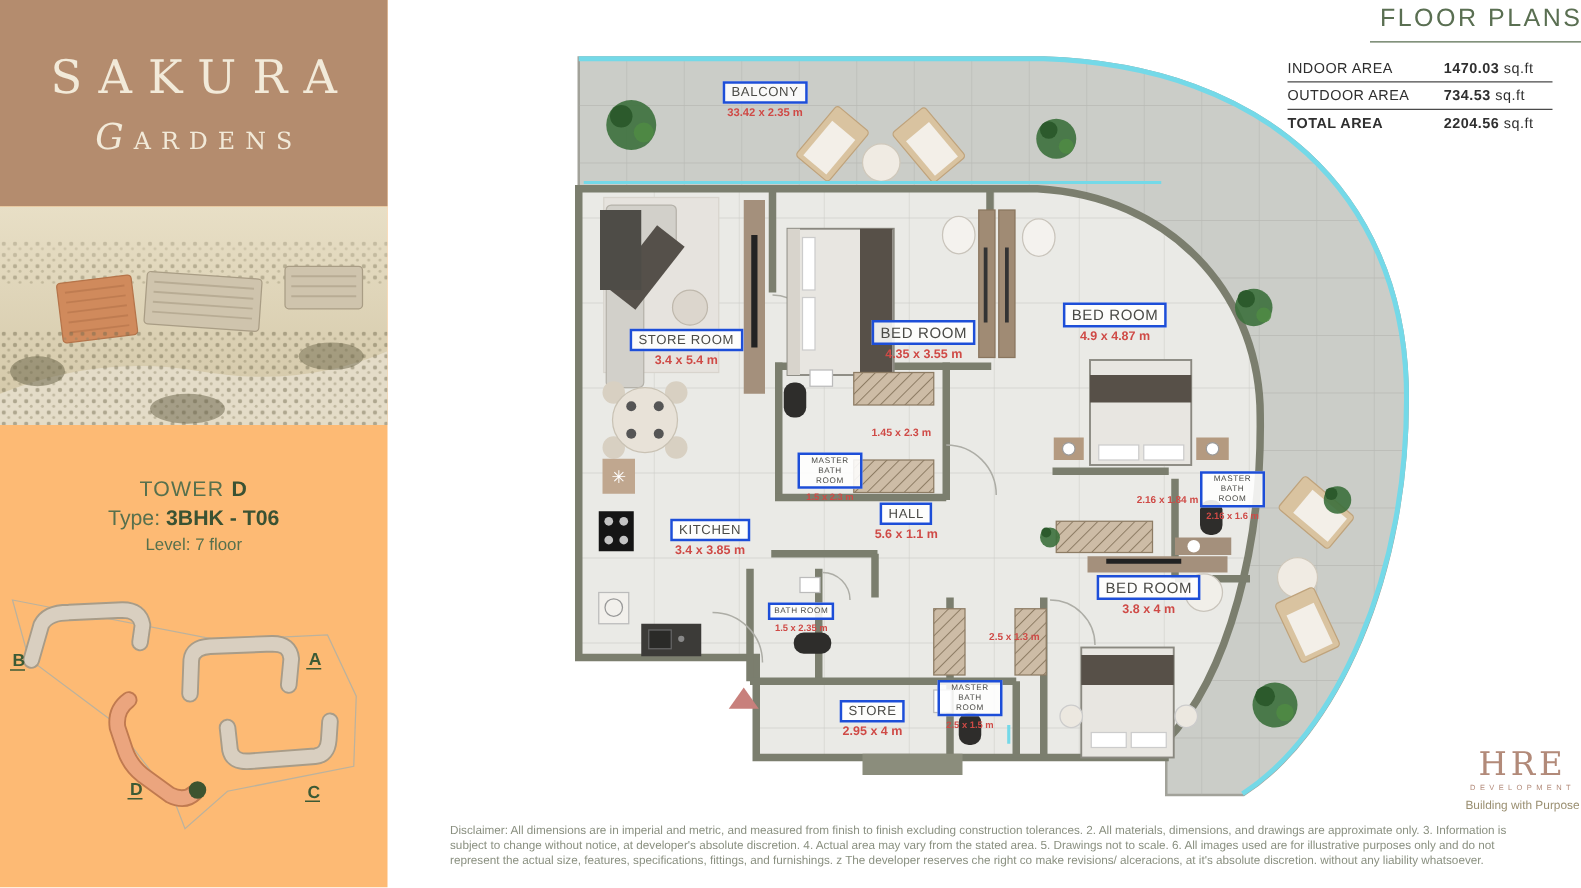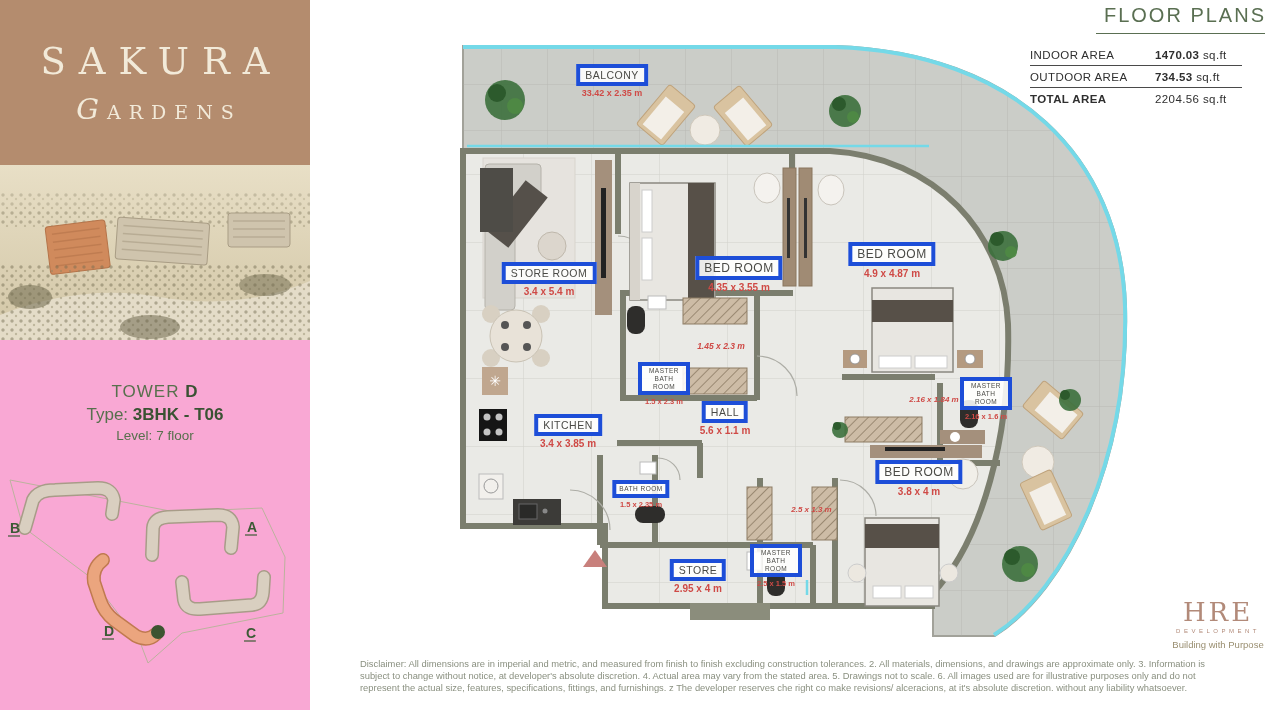--- a/index.html
+++ b/index.html
@@ -1,20 +1,20 @@
 <!DOCTYPE html>
 <html><head>
 <meta charset="utf-8">
 <style>
   * { margin:0; padding:0; box-sizing:border-box; }
   html,body { width:1265px; height:710px; background:#ffffff; overflow:hidden;
               font-family:"Liberation Sans", sans-serif; position:relative; }
 
   
-  .left-panel { position:absolute; left:0; top:0; width:310px; height:710px; background:#f9a8d4; }
+  .left-panel { position:absolute; left:0; top:0; width:310px; height:710px; background:#fdba74; }
   .brand-block { position:absolute; left:0; top:0; width:310px; height:165px; background:#b48c6e;
                  display:flex; flex-direction:column; align-items:center; justify-content:center; }
   .brand-title { font-family:"DejaVu Serif", serif; font-size:37px; letter-spacing:13px;
                  text-indent:13px; color:#f2ead9; font-weight:400; }
   .brand-sub { display:block; font-family:"DejaVu Serif", serif; font-size:19px; letter-spacing:8px;
                text-indent:8px; color:#f2ead9; margin-top:10px; }
   .brand-sub::first-letter { font-style:italic; font-size:1.5em; }
   .render-img { position:absolute; left:0; top:165px; }
 
   .unit-info { position:absolute; left:0; top:382px; width:310px; text-align:center; color:#57704d; }
@@ -29,34 +29,34 @@
 
   
   .fp-title { position:absolute; right:-3px; top:2px; width:172px; text-align:right;
               font-size:20px; letter-spacing:2px; color:#5a6f52; padding:2px 2px 6px 0;
               border-bottom:1.5px solid #5a6f52; }
   .area-table { position:absolute; left:1030px; top:44px; width:212px; font-size:11.5px; color:#2f2f2f; }
   .area-row { display:grid; grid-template-columns:125px 1fr; padding:5px 0 4px 0; letter-spacing:.4px; }
   .area-row.sep { border-bottom:1px solid #4a4a4a; }
   .area-row .val b { font-weight:bold; }
   .area-row.total .lbl { font-weight:bold; }
-  .area-row.total .val b { font-weight:normal;margin-top:12px; }
+  .area-row.total .val b { font-weight:bold;margin-top:12px; }
 
   
   .plan-wrap { position:absolute; left:455px; top:38px; width:700px; height:610px; }
   .plan-labels { position:absolute; left:0; top:0; width:1265px; height:710px; pointer-events:none; }
   .rlabel { position:absolute; transform:translateX(-50%); text-align:center; white-space:nowrap; }
-  .rname { display:inline-block; background:rgba(255,255,255,.88); border:4px solid #1d4ed8;
+  .rname { display:inline-block; background:rgba(255,255,255,.88); border:2px solid #1d4ed8;
            color:#4a4a46; padding:1px 5px; letter-spacing:.5px;text-align:center; }
   .rdim  { color:#cf4a46; font-weight:bold; margin-top:2px; }
   .lab-lg .rname{ font-size:12px; } .lab-lg .rdim{ font-size:10px; }
   .lab-md .rname{ font-size:10.5px; } .lab-md .rdim{ font-size:10px; }
   .lab-sm .rname{ font-size:6.5px; padding:1px 3px; white-space:normal; width:52px; line-height:1.2; }
   .lab-sm .rdim{ font-size:7.5px; }
-  .lab-dim-only { color:#cf4a46; font-weight:bold; font-size:8px;font-style:italic; }
+  .lab-dim-only { color:#cf4a46; font-weight:bold; font-size:8px; }
 
   
   .hre { position:absolute; left:1170px; top:597px; width:96px; text-align:center; }
   .hre-name { font-family:"DejaVu Serif", serif; font-size:26px; letter-spacing:3px; color:#b28a79; }
   .hre-sub { font-size:6px; letter-spacing:3.5px; color:#b28a79; margin-top:1px; }
   .hre-tag { font-size:9.5px; color:#9a8f71; margin-top:5px; }
   .disclaimer { position:absolute; left:360px; top:658px; width:852px; font-size:9.4px;
                 line-height:1.3; color:#8a9080; }
 </style>
 </head>

